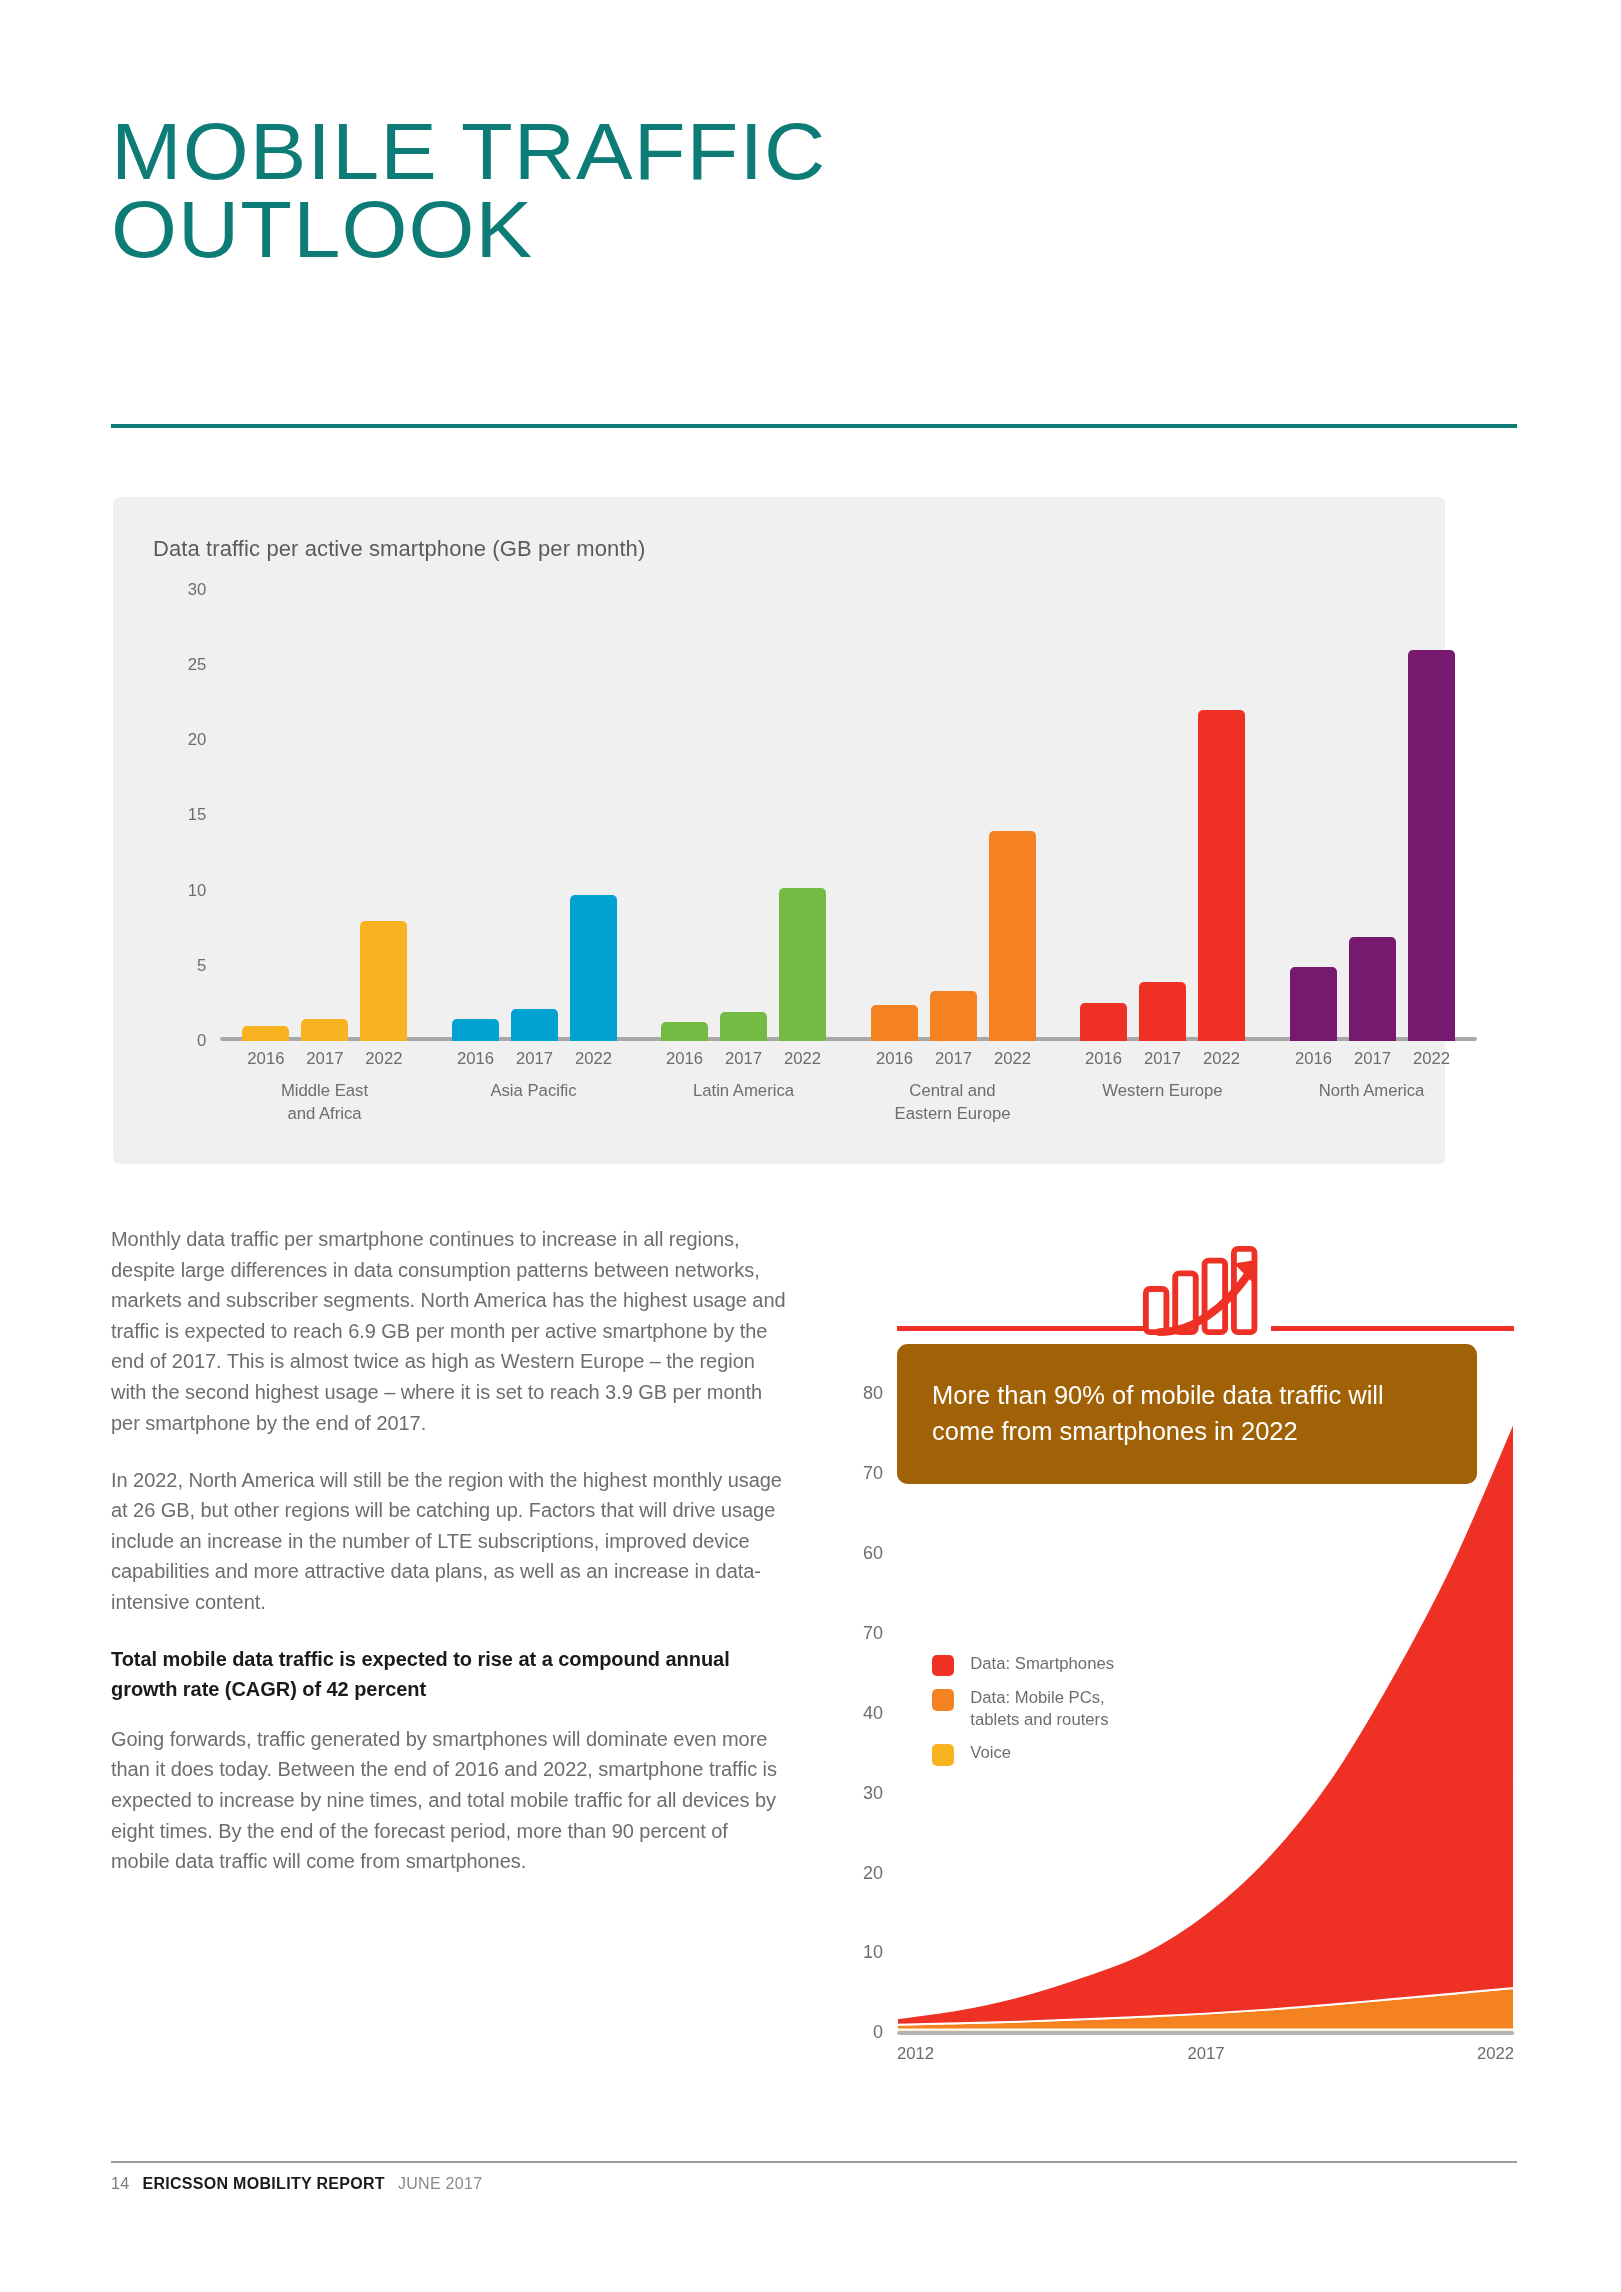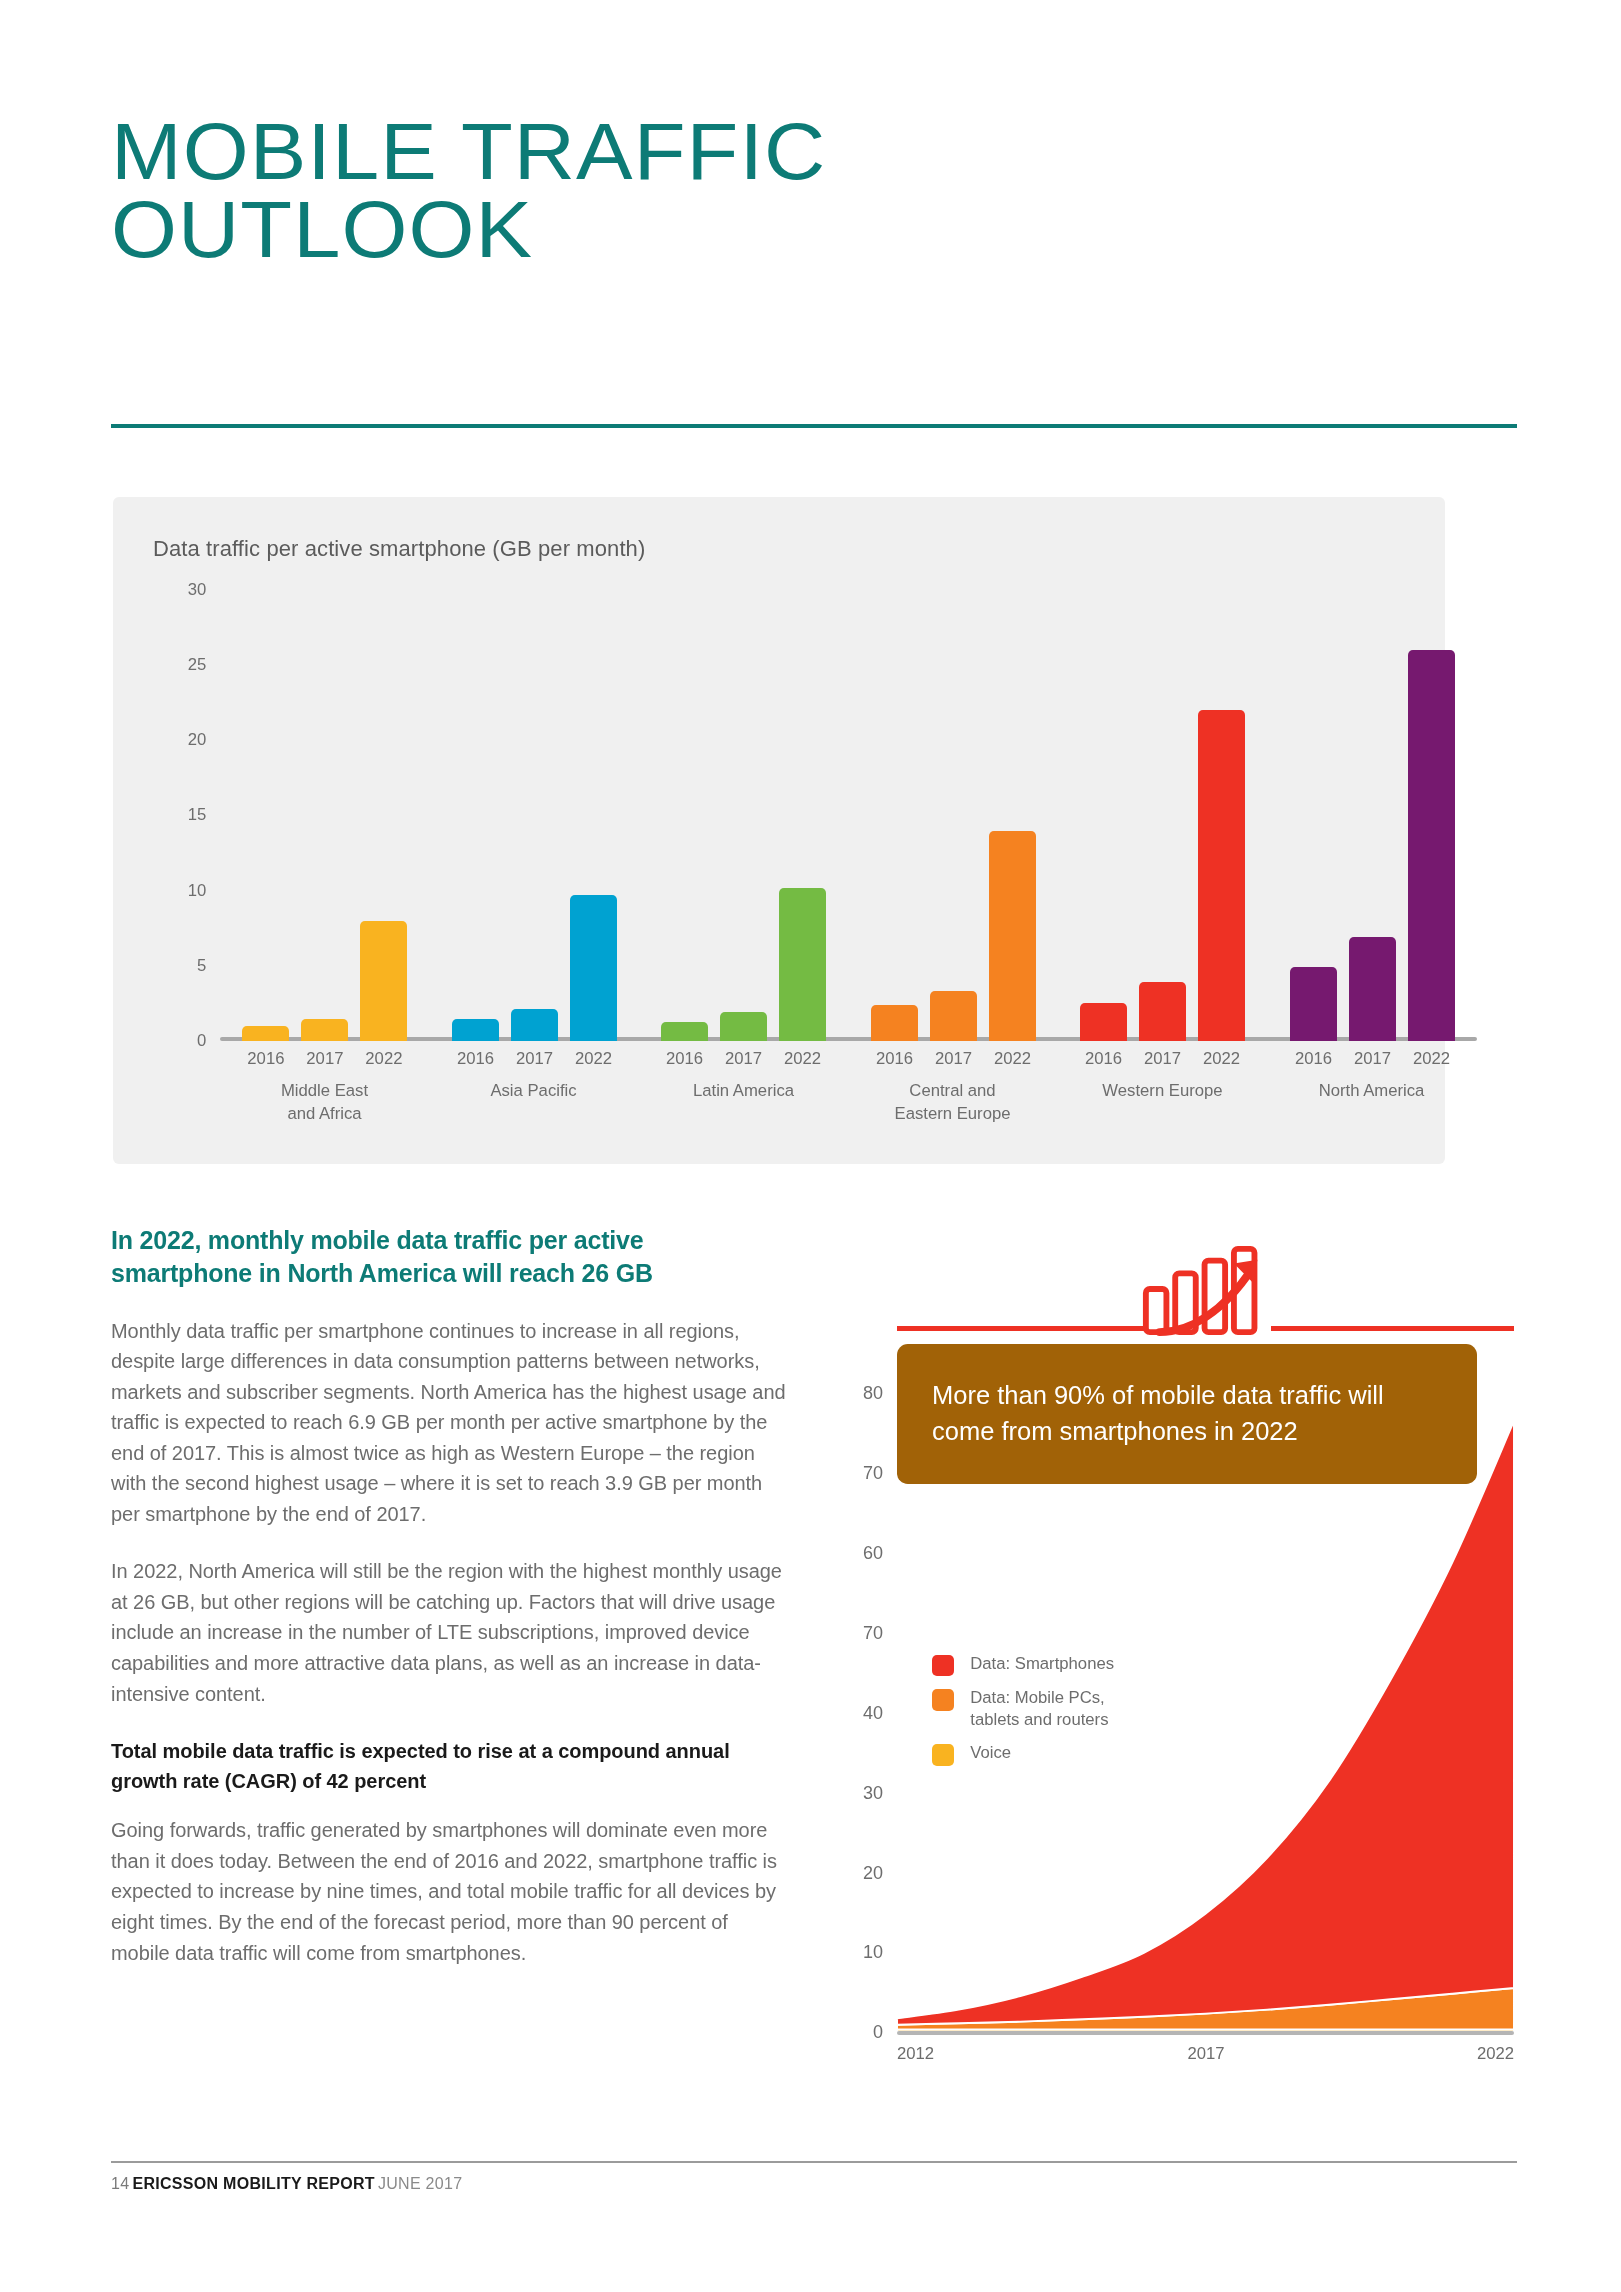--- a/index.html
+++ b/index.html
@@ -132,21 +132,21 @@
   .legend-label { font-size: 16.7px; line-height: 1.32; color: #6d6d6d;
                   white-space: pre-line; }
 
   
   .footer-rule {
     position: absolute; left: 111px; top: 2161px; width: 1406px;
     height: 2px; background: #9b9b9b;
   }
   .footer {
     position: absolute; left: 111px; top: 2175px;
-    font-size: 16px; letter-spacing: 0.3px; display: flex; gap: 3px;
+    font-size: 16px; letter-spacing: 0.3px; display: flex; gap: 13px;
   }
   .f-num { color: #7a7a7a; }
   .f-main { color: #1a1a1a; font-weight: 700; }
   .f-date { color: #8a8a8a; }
 </style>
 </head>
 <body>
 
 <div class="page">
 
@@ -274,21 +274,20 @@
           <div class="glabel" style="left: 419px; width: 209px;">Latin America</div>
           <div class="glabel" style="left: 628px; width: 209px;">Central and
 Eastern Europe</div>
           <div class="glabel" style="left: 838px; width: 209px;">Western Europe</div>
           <div class="glabel" style="left: 1047px; width: 209px;">North America</div>
         </div>
     </div>
   </div>
 
   <div class="col-left">
-    <div class="lede">In 2022, monthly mobile data traffic per active smartphone in North America will reach 26 GB</div>
     <div class="body-p">Monthly data traffic per smartphone continues to increase in all regions, despite large differences in data consumption patterns between networks, markets and subscriber segments. North America has the highest usage and traffic is expected to reach 6.9 GB per month per active smartphone by the end of 2017. This is almost twice as high as Western Europe – the region with the second highest usage – where it is set to reach 3.9 GB per month per smartphone by the end of 2017.</div>
     <div class="body-p">In 2022, North America will still be the region with the highest monthly usage at 26 GB, but other regions will be catching up. Factors that will drive usage include an increase in the number of LTE subscriptions, improved device capabilities and more attractive data plans, as well as an increase in data-intensive content.</div>
     <div class="sub-h">Total mobile data traffic is expected to rise at a compound annual growth rate (CAGR) of 42 percent</div>
     <div class="body-p">Going forwards, traffic generated by smartphones will dominate even more than it does today. Between the end of 2016 and 2022, smartphone traffic is expected to increase by nine times, and total mobile traffic for all devices by eight times. By the end of the forecast period, more than 90 percent of mobile data traffic will come from smartphones.</div>
   </div>
 
   <div class="col-right">
 
     <div class="areawrap">
 

